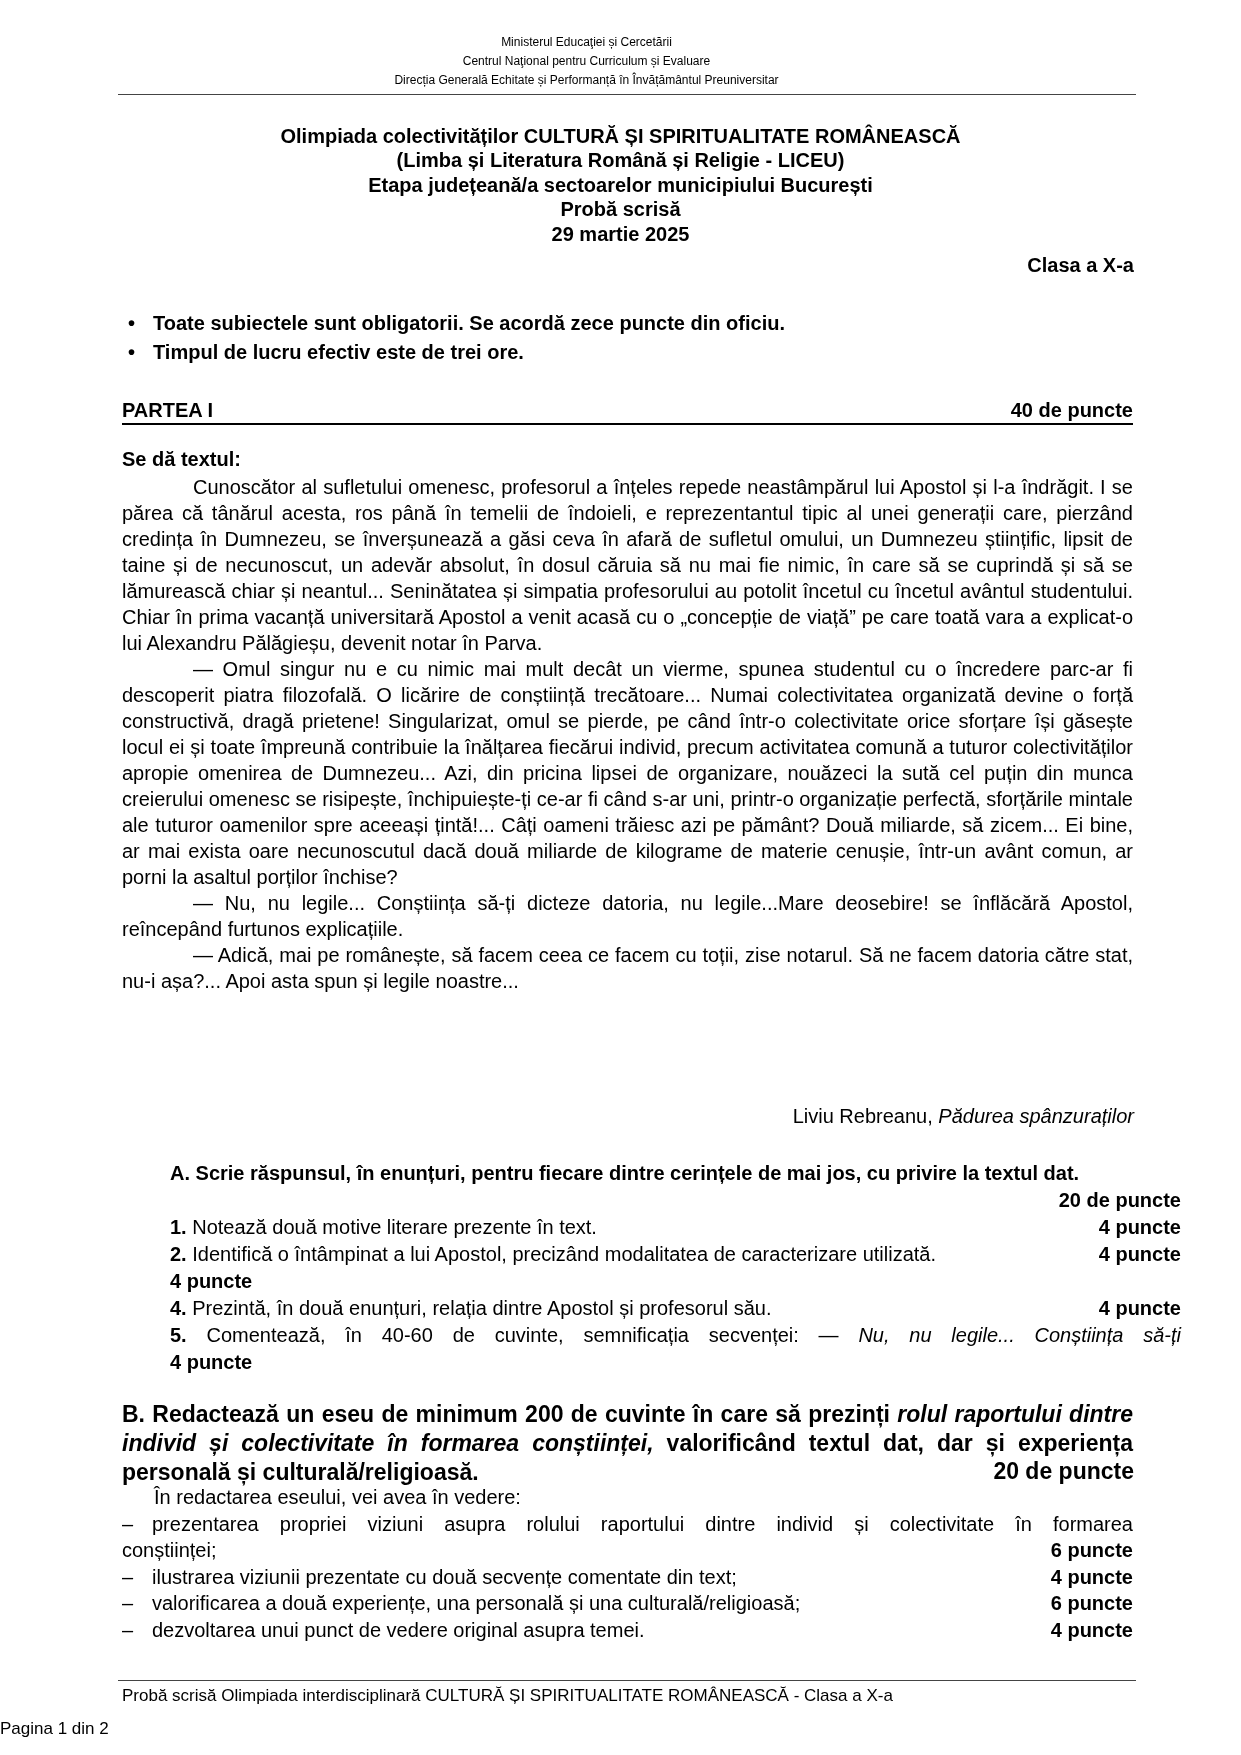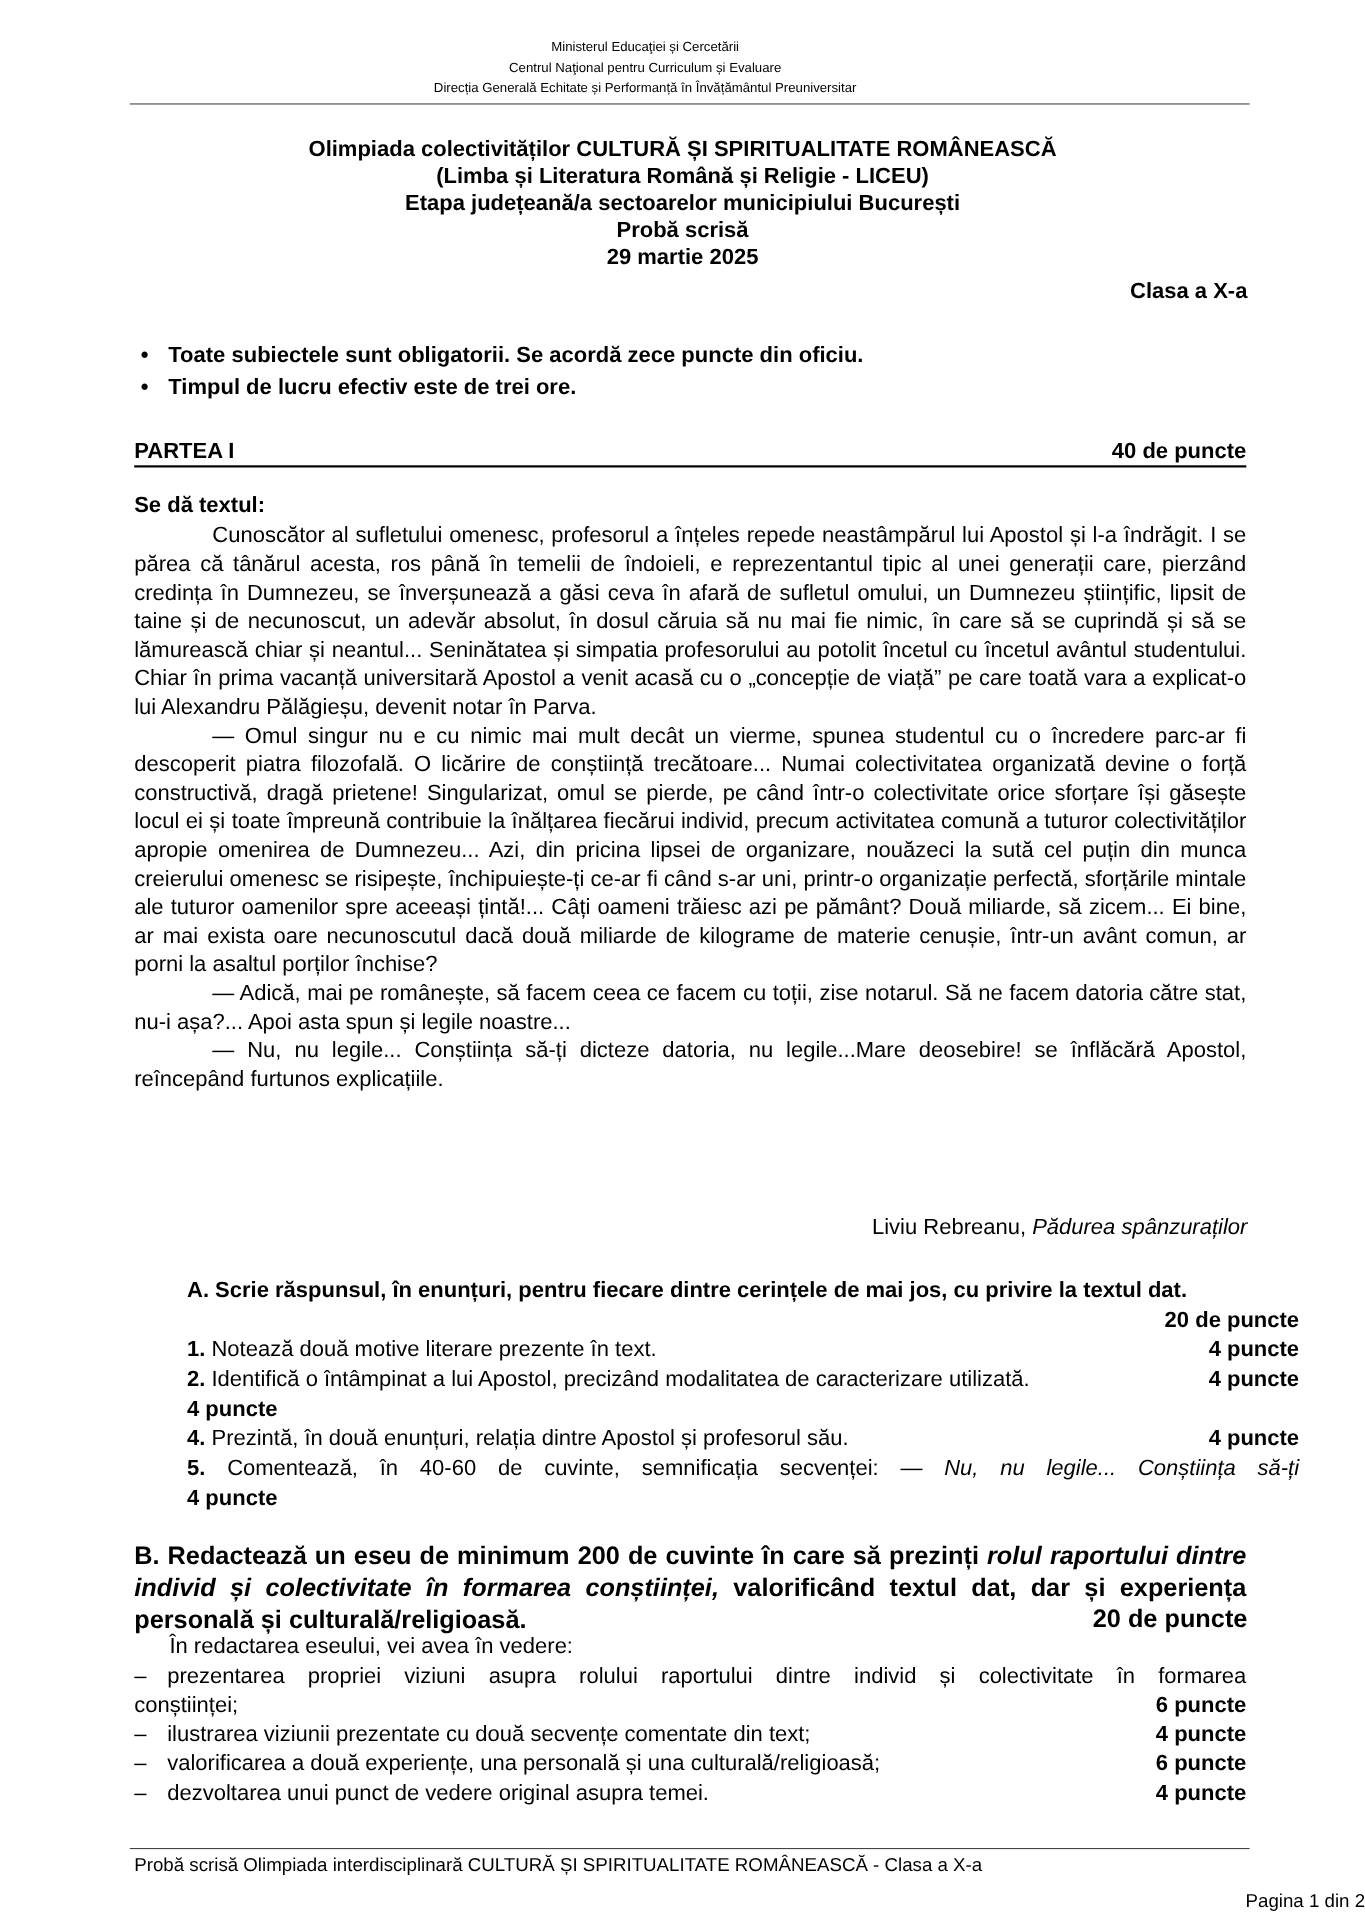--- a/index.html
+++ b/index.html
@@ -25,21 +25,21 @@
   .row { display: flex; justify-content: space-between; }
   .b { font-weight: bold; }
   .i { font-style: italic; }
   .sectB { left: 122px; width: 1011px; top: 1400px; font-size: 23px; line-height: 29px; text-align: justify; }
   .sectB .lead { font-weight: bold; }
   .crit { left: 122px; width: 1011px; top: 1484px; font-size: 20px; line-height: 26.5px; }
   .crit .dash { position: relative; padding-left: 30px; text-align: justify; }
   .crit .dash::before { content: "\2013"; position: absolute; left: 0; }
   .foot-rule { left: 118px; width: 1018px; height: 1px; background: #444; top: 1680px; }
   .footer { left: 122px; top: 1686px; font-size: 17px; }
-  .page { left: 0; width: 1241px; text-align: right; top: 1719px; font-size: 17px; }
+  .page { left: 0; width: 1241px; text-align: left; top: 1719px; font-size: 17px; }
 </style>
 </head>
 <body>
 
 <div class="abs hdr" style="top:33px">Ministerul Educaţiei și Cercetării</div>
 <div class="abs hdr" style="top:52px">Centrul Naţional pentru Curriculum și Evaluare</div>
 <div class="abs hdr" style="top:71px">Direcția Generală Echitate și Performanță în Învățământul Preuniversitar</div>
 <div class="abs hrule" style="top:94px"></div>
 
 <div class="abs title" style="top:124px">Olimpiada colectivităților CULTURĂ ȘI SPIRITUALITATE ROMÂNEASCĂ</div>
@@ -56,22 +56,22 @@
 
 <div class="abs partea">
   <span>PARTEA I</span>
   <span class="r">40 de puncte</span>
 </div>
 
 <div class="abs sub">Se dă textul:</div>
 <div class="abs text" style="top:474px">
   <p>Cunoscător al sufletului omenesc, profesorul a înțeles repede neastâmpărul lui Apostol și l-a îndrăgit. I se părea că tânărul acesta, ros până în temelii de îndoieli, e reprezentantul tipic al unei generații care, pierzând credința în Dumnezeu, se înverșunează a găsi ceva în afară de sufletul omului, un Dumnezeu științific, lipsit de taine și de necunoscut, un adevăr absolut, în dosul căruia să nu mai fie nimic, în care să se cuprindă și să se lămurească chiar și neantul... Seninătatea și simpatia profesorului au potolit încetul cu încetul avântul studentului. Chiar în prima vacanță universitară Apostol a venit acasă cu o „concepție de viață” pe care toată vara a explicat-o lui Alexandru Pălăgieșu, devenit notar în Parva.</p>
   <p>— Omul singur nu e cu nimic mai mult decât un vierme, spunea studentul cu o încredere parc-ar fi descoperit piatra filozofală. O licărire de conștiință trecătoare... Numai colectivitatea organizată devine o forță constructivă, dragă prietene! Singularizat, omul se pierde, pe când într-o colectivitate orice sforțare își găsește locul ei și toate împreună contribuie la înălțarea fiecărui individ, precum activitatea comună a tuturor colectivităților apropie omenirea de Dumnezeu... Azi, din pricina lipsei de organizare, nouăzeci la sută cel puțin din munca creierului omenesc se risipește, închipuiește-ți ce-ar fi când s-ar uni, printr-o organizație perfectă, sforțările mintale ale tuturor oamenilor spre aceeași țintă!... Câți oameni trăiesc azi pe pământ? Două miliarde, să zicem... Ei bine, ar mai exista oare necunoscutul dacă două miliarde de kilograme de materie cenușie, într-un avânt comun, ar porni la asaltul porților închise?</p>
+  <p>— Nu, nu legile... Conștiința să-ți dicteze datoria, nu legile...Mare deosebire! se înflăcără Apostol, reîncepând furtunos explicațiile.</p>
   <p>— Adică, mai pe românește, să facem ceea ce facem cu toții, zise notarul. Să ne facem datoria către stat, nu-i așa?... Apoi asta spun și legile noastre...</p>
-  <p>— Nu, nu legile... Conștiința să-ți dicteze datoria, nu legile...Mare deosebire! se înflăcără Apostol, reîncepând furtunos explicațiile.</p>
 </div>
 <div class="abs source">
   <span>Liviu Rebreanu, </span><span class="i">Pădurea spânzuraților</span>
 </div>
 
 <div class="abs sectA">
   <div class="b">A. Scrie răspunsul, în enunțuri, pentru fiecare dintre cerințele de mai jos, cu privire la textul dat.</div>
   <div class="b" style="text-align:right">20 de puncte</div>
   <div class="row">
     <span><span class="b">1.</span> <span>Notează două motive literare prezente în text.</span></span>

